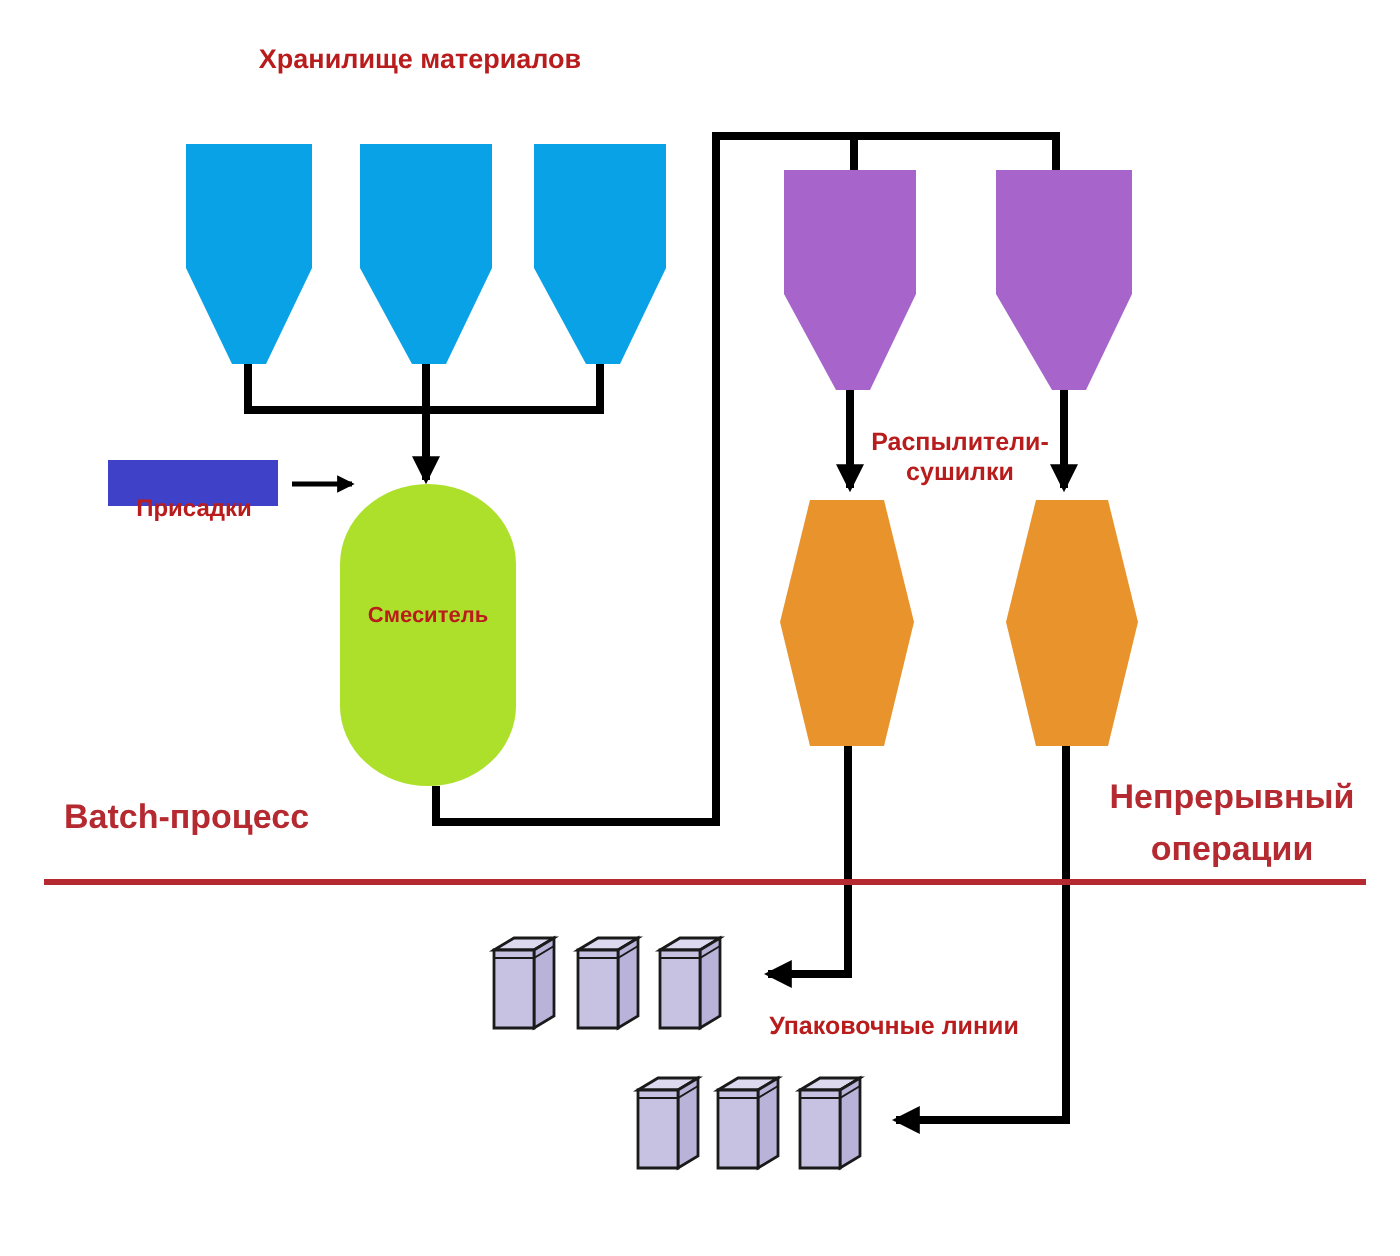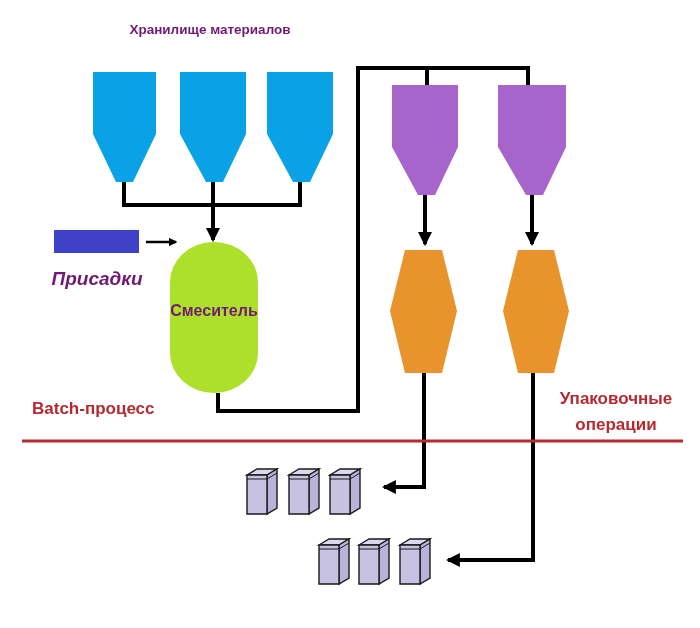--- a/index.html
+++ b/index.html
@@ -1,24 +1,24 @@
 <!DOCTYPE html>
 <html><head>
 <meta charset="utf-8">
 <style>
   html,body{margin:0;padding:0;background:#fff;}
   #canvas{
     position:relative;width:700px;height:628px;background:#ffffff;
     font-family:"Liberation Sans","DejaVu Sans",sans-serif;overflow:hidden;
   }
   #diagram-svg{position:absolute;left:0;top:0;}
-  .lbl{position:absolute;font-weight:bold;color:#701a75;white-space:pre;}
+  .lbl{position:absolute;font-weight:bold;color:#b91c1c;white-space:pre;}
   .lbl.center{text-align:center;white-space:normal;}
   .title{font-size:13.5px;}
-  .node-label{font-size:16px;}
+  .node-label{font-size:11px;}
   .small-label{font-size:12.5px;line-height:15px;}
   .red-label{color:#b52a30;font-size:17px;}
   .two-line{line-height:26px;}
 </style>
 </head>
 <body>
 
 <div id="canvas">
 
   <svg id="diagram-svg" width="700" height="628" viewBox="0 0 700 628">
@@ -92,27 +92,32 @@
       <polygon points="2,13 12,7 32,7 22,13" fill="#dcd8ee" stroke="#1a1a1a" stroke-width="1.4"></polygon>
       <polygon points="22,13 32,7 32,46 22,52" fill="#b9b3d9" stroke="#1a1a1a" stroke-width="1.4"></polygon>
       <polygon points="2,13 22,13 22,52 2,52" fill="#c7c2e2" stroke="#1a1a1a" stroke-width="1.4"></polygon>
       <polyline points="2,17 22,17 32,11" fill="none" stroke="#1a1a1a" stroke-width="1"></polyline>
     </g>
   </svg>
 
   <div class="lbl title center" style="left:110px;top:22px;width:200px;">Хранилище материалов</div>
 
 
-  <div class="lbl node-label center" style="left:47px;top:268px;width:100px;font-size:19px;font-style:italic;">Присадки</div>
+  <div class="lbl node-label center" style="left:47px;top:247px;width:100px;font-size:12px;">Присадки</div>
 
   <div class="lbl node-label center" style="left:164px;top:302px;width:100px;">Смеситель</div>
 
+  <div class="lbl small-label center" style="left:425px;top:214px;width:110px;">
+    <span>Распылители-</span><br>
+    <span>сушилки</span>
+  </div>
 
   <div class="lbl red-label" style="left:32px;top:399px;">Batch-процесс</div>
 
   <div class="lbl red-label center two-line" style="left:546px;top:386px;width:140px;">
-    <span>Упаковочные</span><br>
+    <span>Непрерывный</span><br>
     <span>операции</span>
   </div>
 
 
+  <div class="lbl small-label center" style="left:377px;top:506px;width:140px;">Упаковочные линии</div>
 
 </div>
 
 </body></html>

